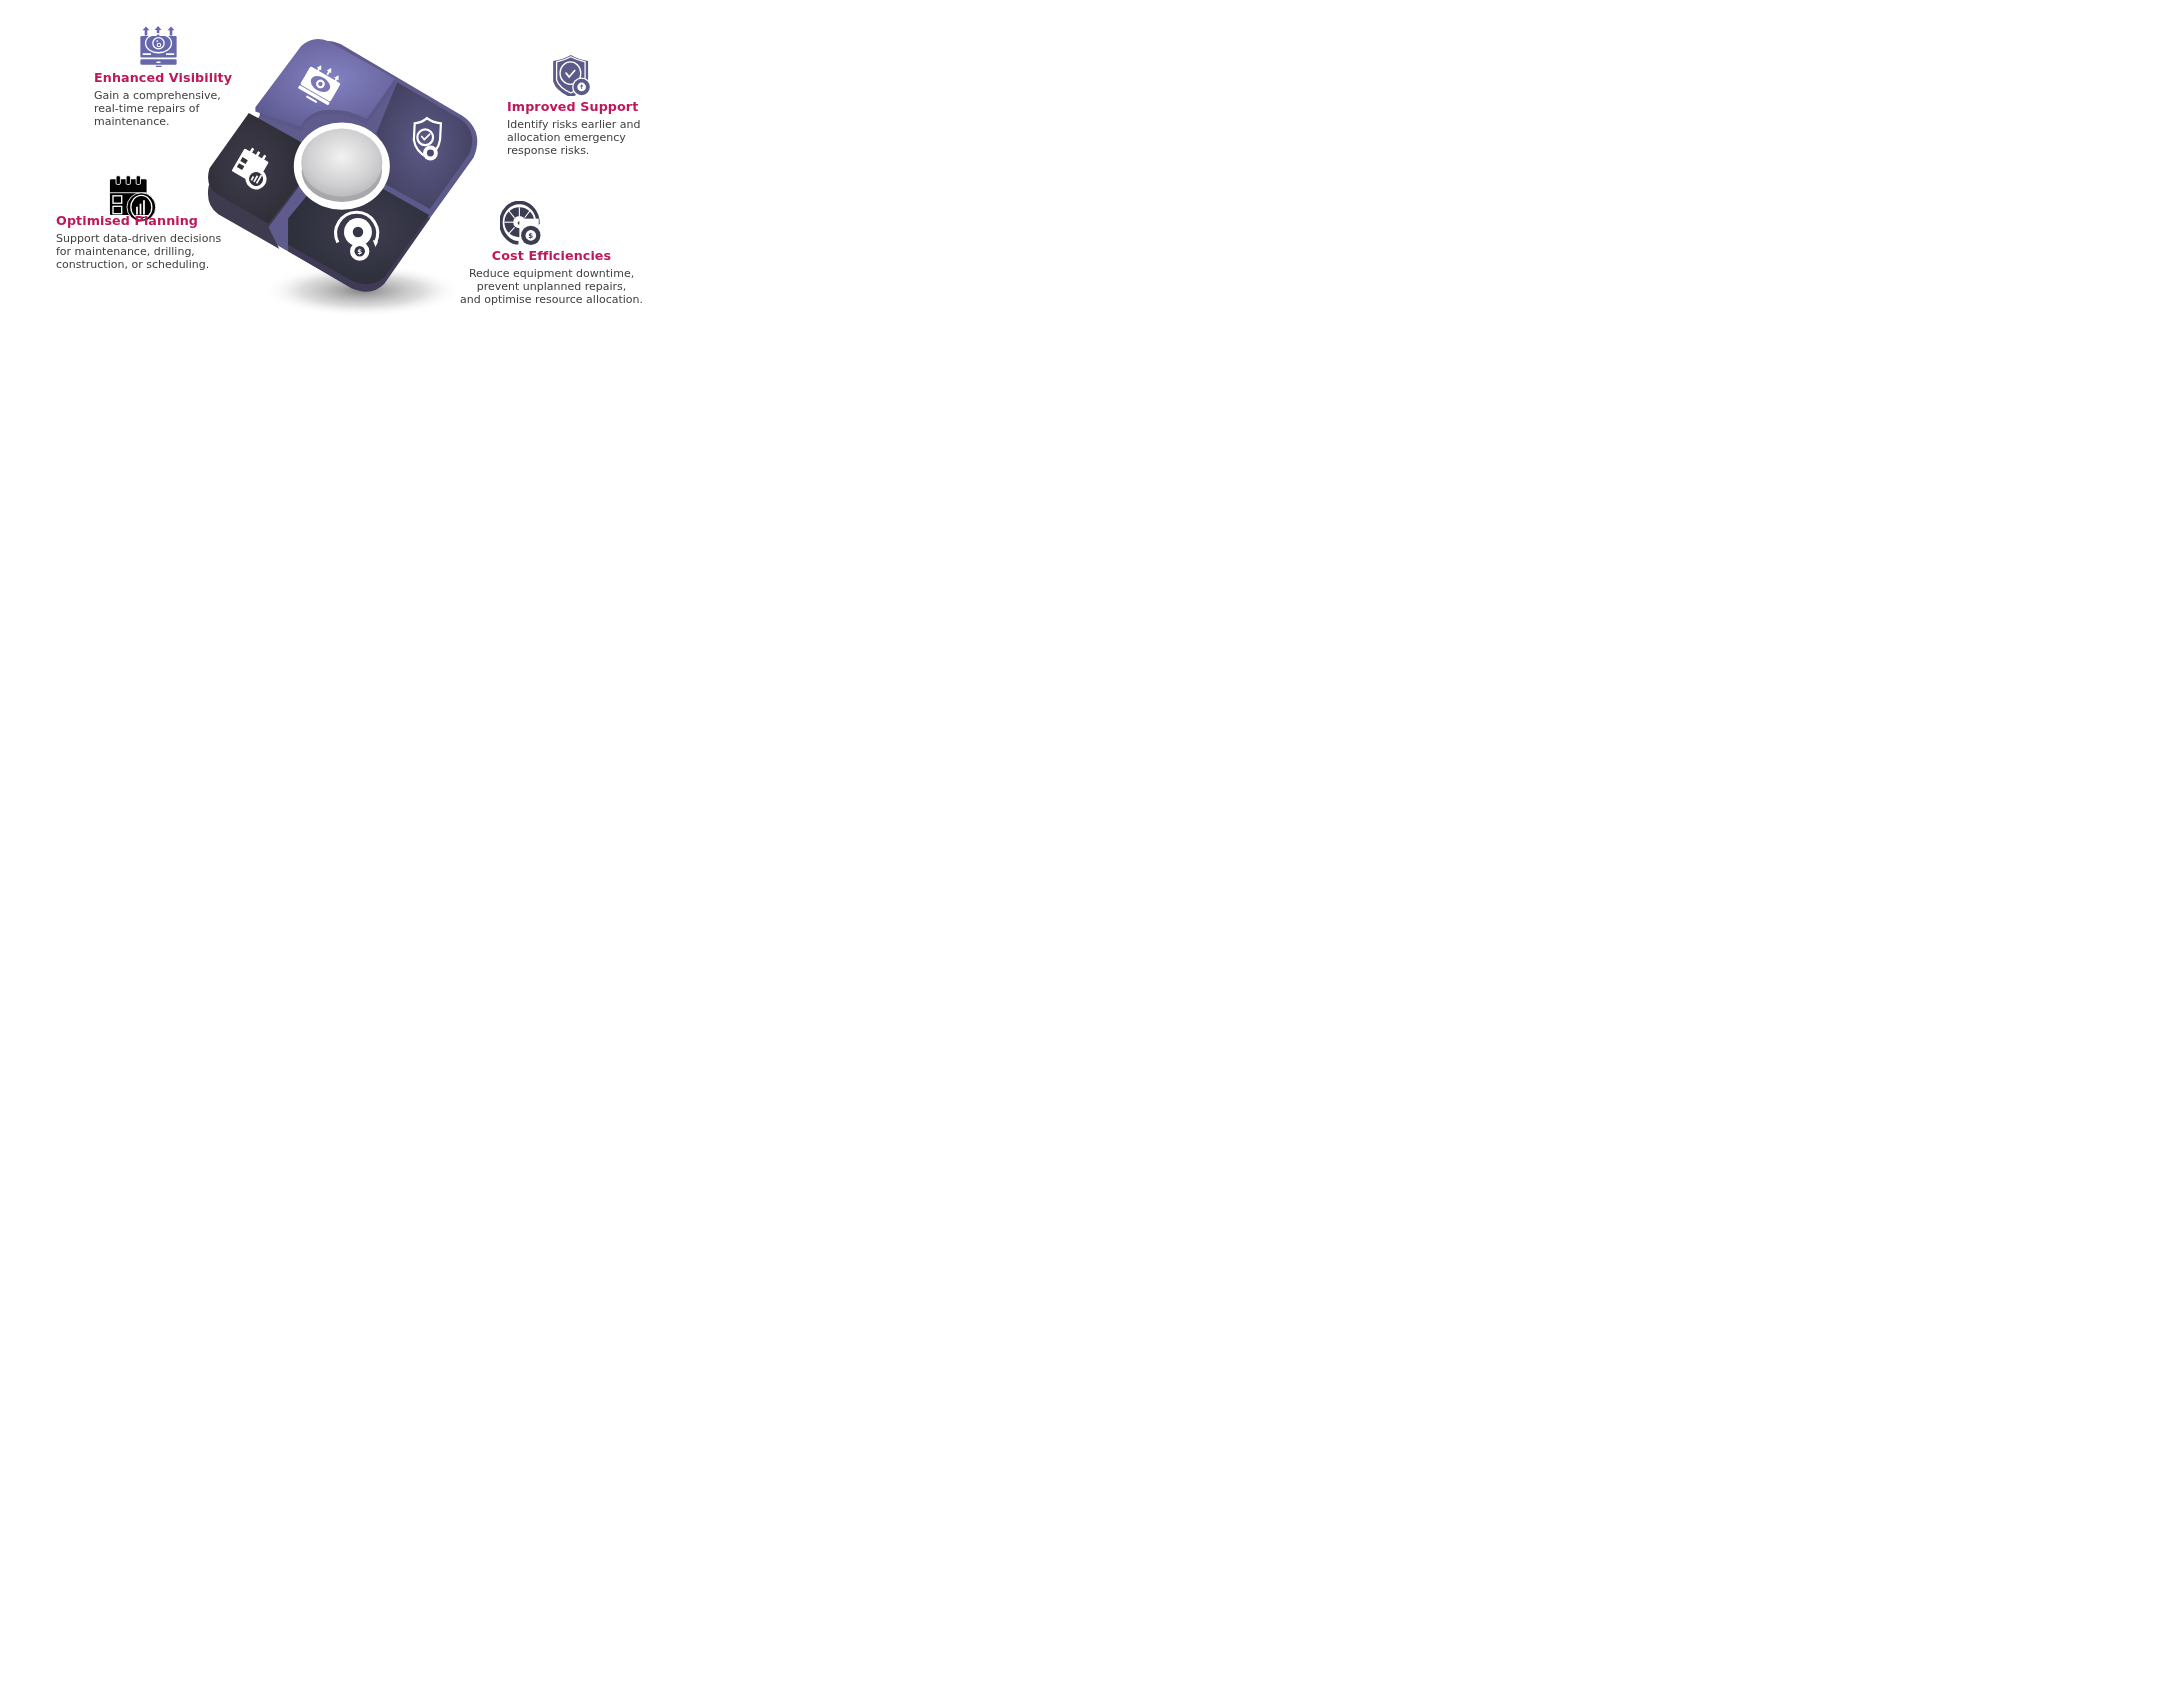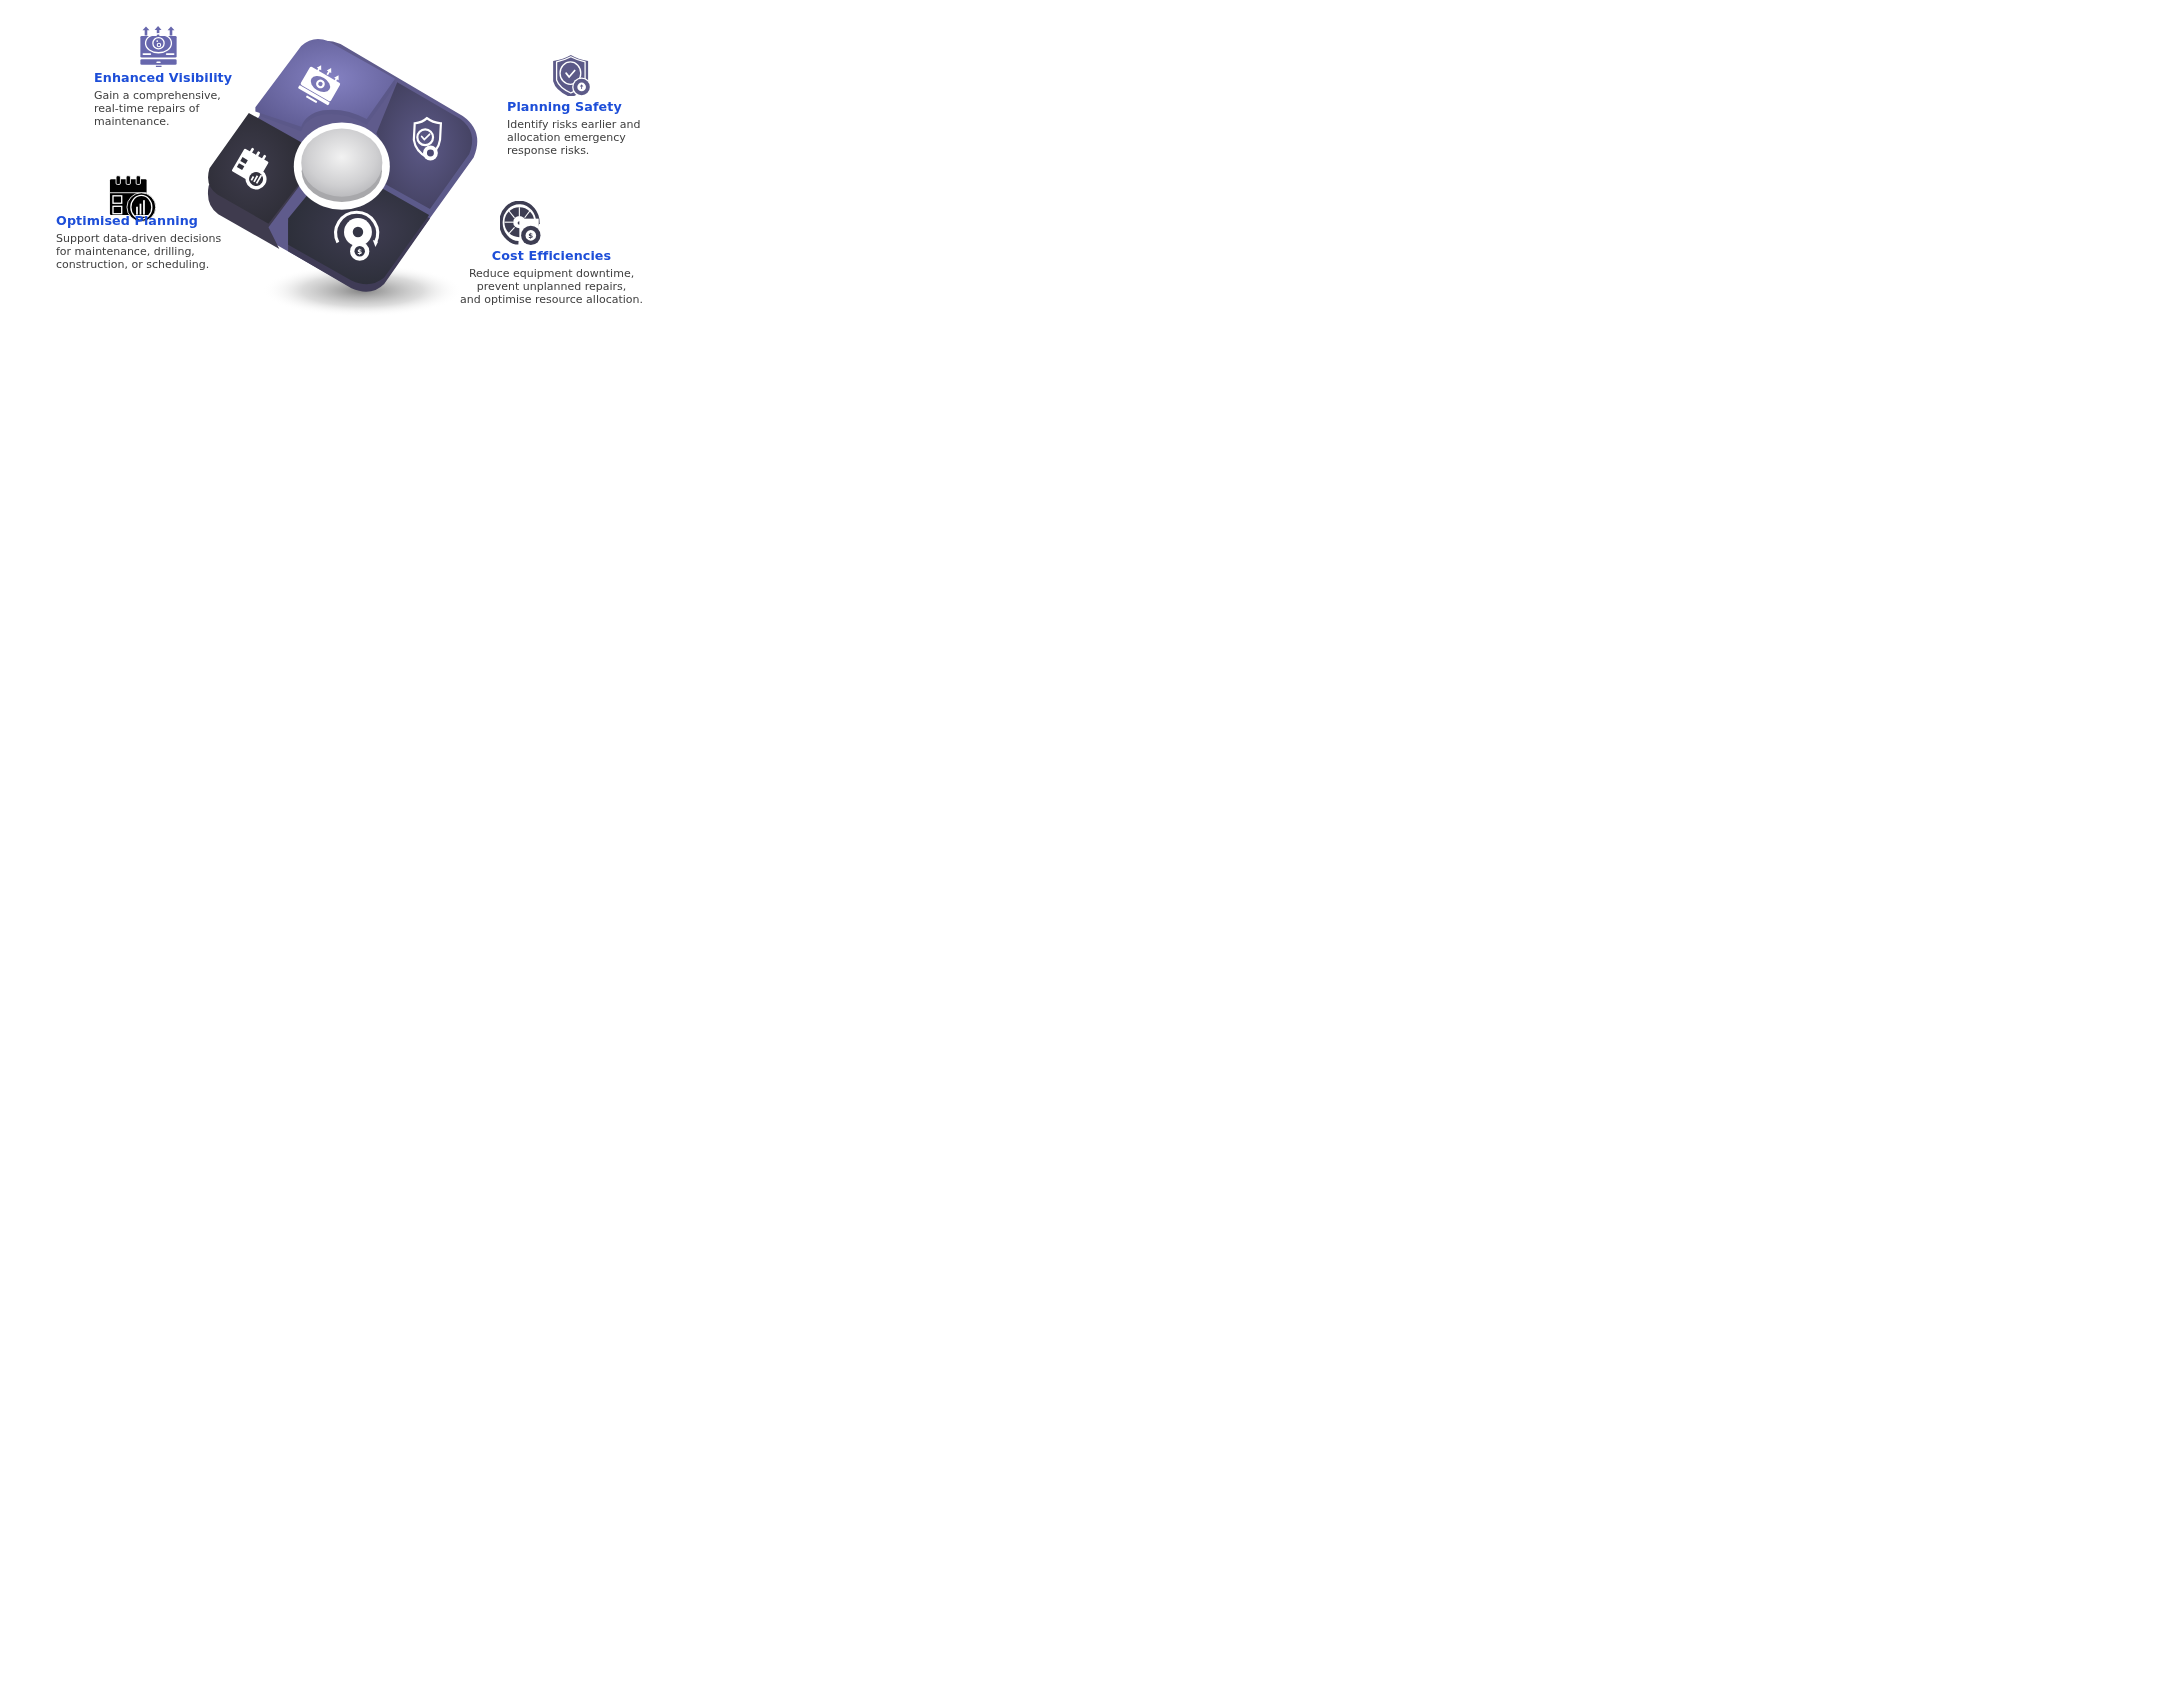--- a/index.html
+++ b/index.html
@@ -1,20 +1,20 @@
 <!DOCTYPE html>
 <html style="font-size:7px"><head>
 <meta charset="utf-8">
 <style>
   html,body{margin:0;padding:0;background:#ffffff;}
   body{width:681px;height:341px;position:relative;overflow:hidden;font-family:"Liberation Sans","DejaVu Sans",sans-serif;}
   .canvas{position:absolute;left:0;top:0;width:681px;height:341px;background:#ffffff;}
 
   .block{position:absolute;}
-  .block h2{margin:0;font-family:"DejaVu Sans","Liberation Sans",sans-serif;font-weight:bold;font-size:12.7px;color:#1d4ed8;letter-spacing:0.1px;white-space:nowrap;}
+  .block h2{margin:0;font-family:"DejaVu Sans","Liberation Sans",sans-serif;font-weight:bold;font-size:12.7px;color:#be185d;letter-spacing:0.1px;white-space:nowrap;}
   .block p{margin:3.5px 0 0 0;font-family:"DejaVu Sans","Liberation Sans",sans-serif;font-size:11px;line-height:13px;color:#404040;white-space:nowrap;}
   .block p span{display:block;}
 
   .side-icon{position:absolute;}
 
   
   .hub{position:absolute;left:0;top:0;width:681px;height:341px;}
 </style>
 </head>
 <body>
@@ -191,21 +191,21 @@
   <div class="block" style="left:94px;top:70px;">
     <h2>Enhanced Visibility</h2>
     <p>
       <span>Gain a comprehensive,</span>
       <span>real-time repairs of</span>
       <span>maintenance.</span>
     </p>
   </div>
 
   <div class="block" style="left:507px;top:99px;">
-    <h2>Planning Safety</h2>
+    <h2>Improved Support</h2>
     <p>
       <span>Identify risks earlier and</span>
       <span>allocation emergency</span>
       <span>response risks.</span>
     </p>
   </div>
 
   <div class="block" style="left:56px;top:213px;">
     <h2>Optimised Planning</h2>
     <p>

